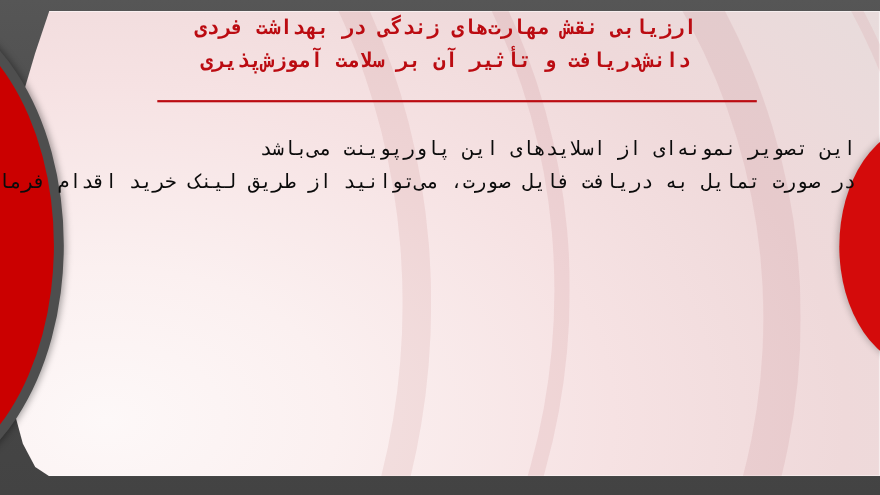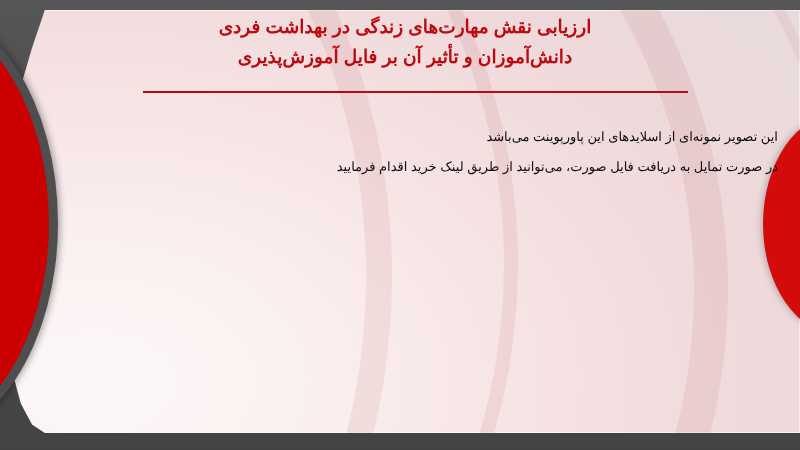--- a/index.html
+++ b/index.html
@@ -6,21 +6,21 @@
     margin: 0;
     padding: 0;
     background: #3f3f3f;
   }
   #slide {
     position: relative;
     width: 800px;
     height: 450px;
     overflow: hidden;
     background: #4a4a4a;
-    font-family: Liberation Sans, sans-serif;
+    font-family: Liberation Mono, monospace;
   }
 
   
   .frame-backdrop {
     position: absolute;
     inset: 0;
     background: linear-gradient(180deg, #565656 0%, #4b4b4b 40%, #434343 100%);
   }
 
   
@@ -111,21 +111,21 @@
   .body-block {
     position: absolute;
     right: 22px;
     top: 122px;
     width: 720px;
     direction: rtl;
     text-align: right;
     color: #0b0b0b;
   }
   .body-line {
-    font-size: 13px;
+    font-size: 18px;
     line-height: 30px;
     white-space: nowrap;
     font-weight: 500;
     text-align: right;
   }
 </style>
 </head>
 <body>
 
 <div id="slide">
@@ -147,21 +147,21 @@
       <div class="arc" style="left:60px;   top:-330px; width:2070px; height:1340px; border-width:22px; border-right-color:rgba(241,214,216,0.42);"></div>
     </div>
 
     <div class="ellipse-right"></div>
   </div>
 
   <div class="ellipse-left"></div>
 
   <div class="title-block">
     <div class="title-line">ارزیابی نقش مهارت‌های زندگی در بهداشت فردی</div>
-    <div class="title-line">دانش‌آموزان و تأثیر آن بر فایل آموزش‌پذیری</div>
+    <div class="title-line">دانش‌دریافت و تأثیر آن بر سلامت آموزش‌پذیری</div>
     <div class="title-rule"></div>
   </div>
 
   <div class="body-block">
     <div class="body-line">این تصویر نمونه‌ای از اسلایدهای این پاورپوینت می‌باشد</div>
     <div class="body-line">در صورت تمایل به دریافت فایل صورت، می‌توانید از طریق لینک خرید اقدام فرمایید</div>
   </div>
 
 </div>
 

